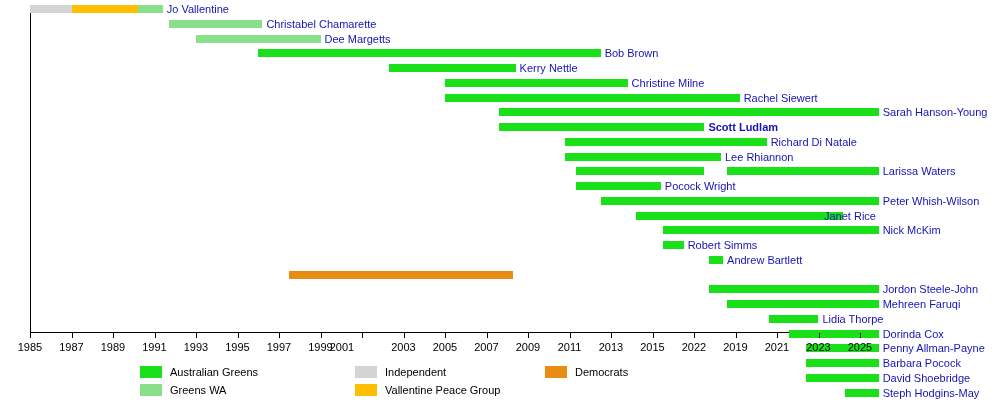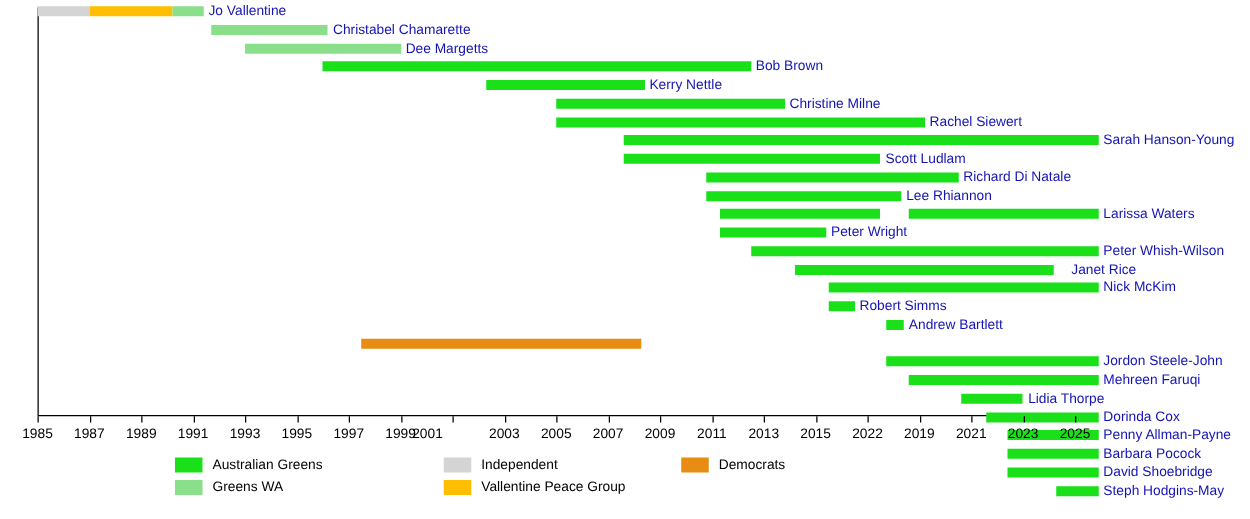--- a/index.html
+++ b/index.html
@@ -77,46 +77,46 @@
         <div class="row" style="top: 90.5px; width: 1000px;">
           <div class="seg" style="left: 445px; width: 294.65px; background: rgb(26, 224, 26);"></div>
           <div class="row-label right" style="left: 743.65px; color: rgb(20, 20, 180);">Rachel Siewert</div>
         </div>
         <div class="row" style="top: 105.25px; width: 1000px;">
           <div class="seg" style="left: 498.95px; width: 379.725px; background: rgb(26, 224, 26);"></div>
           <div class="row-label right" style="left: 882.675px; color: rgb(20, 20, 180);">Sarah Hanson-Young</div>
         </div>
         <div class="row" style="top: 120px; width: 1000px;">
           <div class="seg" style="left: 498.95px; width: 205.425px; background: rgb(26, 224, 26);"></div>
-          <div class="row-label right" style="left: 708.375px; color: rgb(20, 20, 180);">Scott Ludlam</div>
+          <div class="row-label right" style="left: 708.375px; color: rgb(20, 20, 180); font-weight: bold;">Scott Ludlam</div>
         </div>
         <div class="row" style="top: 134.75px; width: 1000px;">
           <div class="seg" style="left: 565.35px; width: 201.275px; background: rgb(26, 224, 26);"></div>
           <div class="row-label right" style="left: 770.625px; color: rgb(20, 20, 180);">Richard Di Natale</div>
         </div>
         <div class="row" style="top: 149.5px; width: 1000px;">
           <div class="seg" style="left: 565.35px; width: 155.625px; background: rgb(26, 224, 26);"></div>
           <div class="row-label right" style="left: 724.975px; color: rgb(20, 20, 180);">Lee Rhiannon</div>
         </div>
         <div class="row" style="top: 164.25px; width: 1000px;">
           <div class="seg" style="left: 575.725px; width: 128.65px; background: rgb(26, 224, 26);"></div>
           <div class="seg" style="left: 727.2px; width: 151.475px; background: rgb(26, 224, 26);"></div>
           <div class="row-label right" style="left: 882.675px; color: rgb(20, 20, 180);">Larissa Waters</div>
         </div>
         <div class="row" style="top: 179px; width: 1000px;">
           <div class="seg" style="left: 575.725px; width: 85.075px; background: rgb(26, 224, 26);"></div>
-          <div class="row-label right" style="left: 664.8px; color: rgb(20, 20, 180);">Peter Wright</div>
+          <div class="row-label right" style="left: 664.8px; color: rgb(20, 20, 180);">Pocock Wright</div>
         </div>
         <div class="row" style="top: 193.75px; width: 1000px;">
           <div class="seg" style="left: 600.625px; width: 278.05px; background: rgb(26, 224, 26);"></div>
           <div class="row-label right" style="left: 882.675px; color: rgb(20, 20, 180);">Peter Whish-Wilson</div>
         </div>
         <div class="row" style="top: 208.5px; width: 1000px;">
           <div class="seg" style="left: 635.9px; width: 207.5px; background: rgb(26, 224, 26);"></div>
-          <div class="row-label right" style="left: 857px; color: rgb(20, 20, 180); text-align: center;">Janet Rice</div>
+          <div class="row-label right" style="left: 824px; color: rgb(20, 20, 180); text-align: center;">Janet Rice</div>
         </div>
         <div class="row" style="top: 223.25px; width: 996px;">
           <div class="seg" style="left: 662.875px; width: 215.8px; background: rgb(26, 224, 26);"></div>
           <div class="row-label right" style="left: 882.675px; color: rgb(20, 20, 180);">Nick McKim</div>
         </div>
         <div class="row" style="top: 238px; width: 1000px;">
           <div class="seg" style="left: 662.875px; width: 20.75px; background: rgb(26, 224, 26);"></div>
           <div class="row-label right" style="left: 687.625px; color: rgb(20, 20, 180);">Robert Simms</div>
         </div>
         <div class="row" style="top: 252.75px; width: 1000px;">

